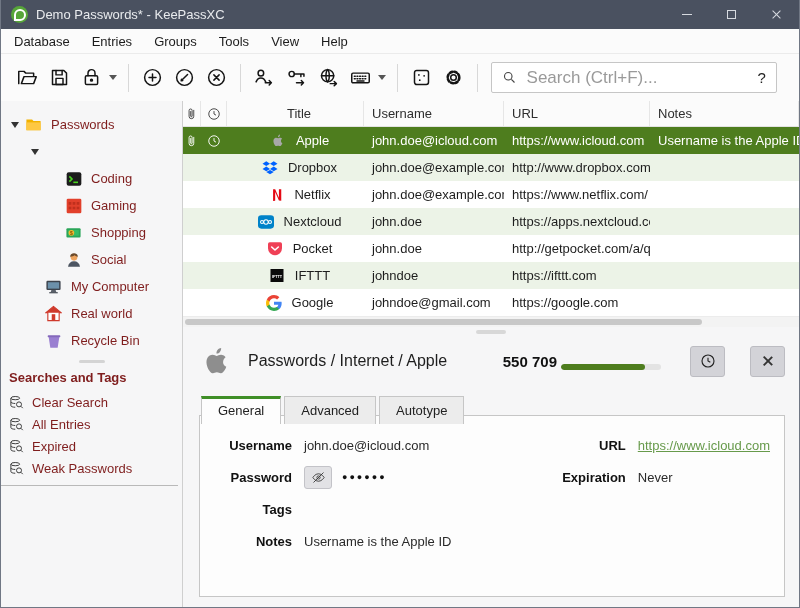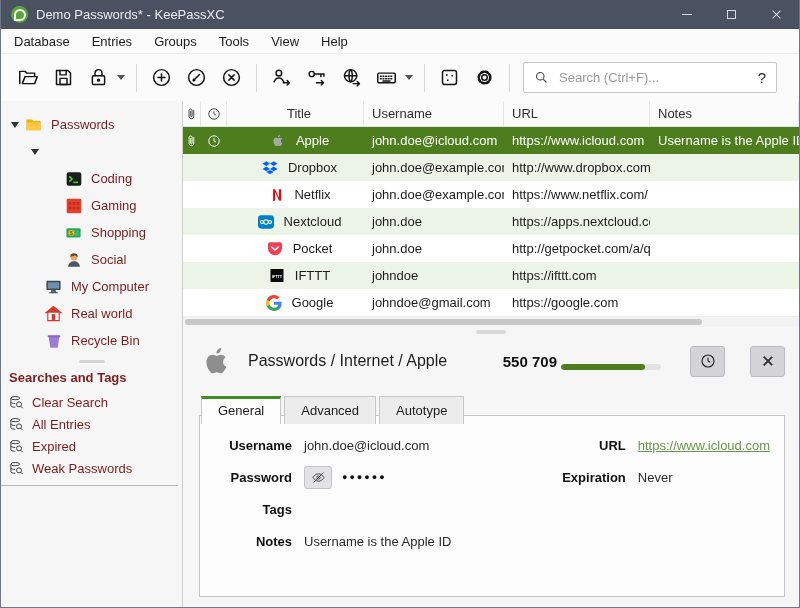--- a/index.html
+++ b/index.html
@@ -51,21 +51,21 @@
   .tool-btn { width:35px; height:34px; display:flex; align-items:center; justify-content:center; border-radius:3px; color:#141414; position:relative; }
   .tool-btn svg { width:21px; height:21px; stroke:#141414; fill:none; stroke-width:1.7; stroke-linecap:round; stroke-linejoin:round; }
   .dd-arrow { width:0; height:0; border-left:4px solid transparent; border-right:4px solid transparent; border-top:5px solid #555; margin:0 4px 0 1px; }
   .tb-sep { width:1px; height:28px; background:#d8d8d8; margin:0 7px; flex:0 0 1px; }
   .search-box {
     flex:1; height:31px; margin:0 12px 0 6px;
     background:#fff; border:1px solid #c6c6c6; border-radius:2px;
     display:flex; align-items:center; padding:0 10px; gap:8px;
   }
   .search-box svg { width:15px; height:15px; stroke:#444; fill:none; stroke-width:1.8; }
-  .search-input { border:none; outline:none; flex:1; font-size:13px; color:#333; background:transparent; font-family:"Liberation Sans",sans-serif; }
+  .search-input { border:none; outline:none; flex:1; font-size:17px; color:#333; background:transparent; font-family:"Liberation Sans",sans-serif; }
   .search-input::placeholder { color:#9a9a9a; }
   .search-help { font-size:15px; color:#222; }
   
   .main { flex:1; display:flex; min-height:0; }
   .sidebar {
     width:182px; flex:0 0 182px; border-right:1px solid #cfcfcf;
     background:#f6f6f7; font-size:13px; color:#7f1d1d;
     display:flex; flex-direction:column; padding-top:10px;
   }
   .trow { display:flex; align-items:center; height:27px; }

